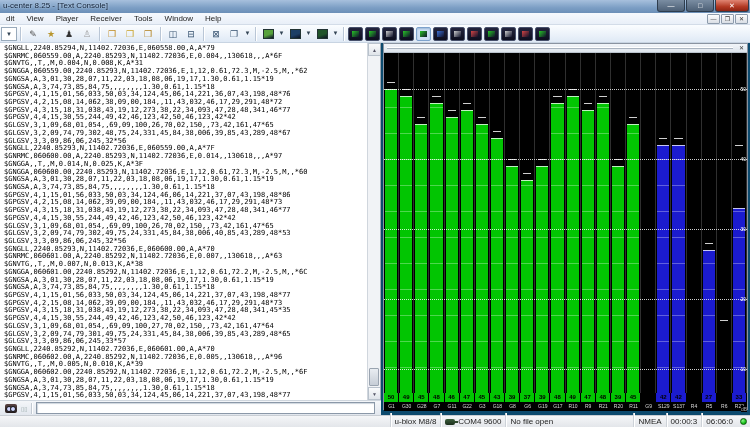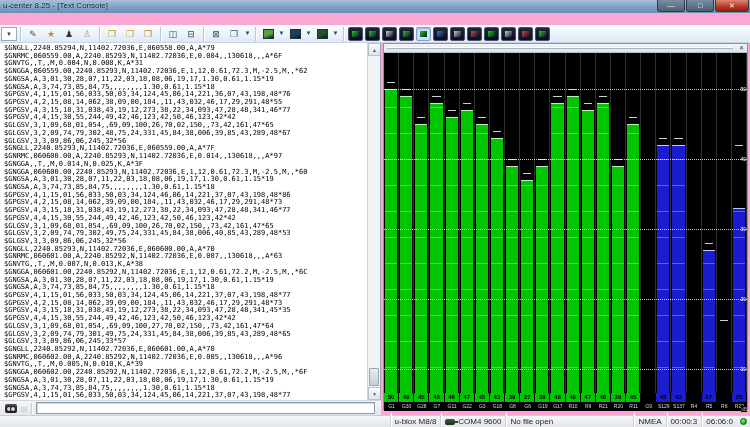--- a/index.html
+++ b/index.html
@@ -1,18 +1,18 @@
 <!DOCTYPE html>
 <html><head>
 <meta charset="utf-8">
 <style>
   * { margin:0; padding:0; box-sizing:border-box; }
   html,body { width:750px; height:427px; overflow:hidden; background:#d4d0c8;
               font-family:"Liberation Sans", sans-serif; }
-  #app { position:relative; width:750px; height:427px; background:#f9a8d4; overflow:hidden; }
+  #app { position:relative; width:750px; height:427px; background:#0c4a6e; overflow:hidden; }
 
   
   .titlebar { position:absolute; left:0; top:0; width:750px; height:13px;
     background:linear-gradient(#a7c0dd, #7b9ec4 60%, #6c8fb7); overflow:hidden; }
   .title-text { position:absolute; left:3px; top:1px; font-size:8px; color:#0b1c33;
     text-shadow:0 0 2px #dce9f7; white-space:nowrap; }
   .winbtns { position:absolute; right:1px; top:0; display:flex; }
   .wbtn { width:28px; height:12px; font-size:7px; line-height:11px; text-align:center;
     color:#fff; background:linear-gradient(#7a8da2,#4d6076); border:1px solid #2e3d4e;
     border-top:none; border-radius:0 0 3px 3px; margin-left:1px; }
@@ -119,20 +119,36 @@
 
   <div class="titlebar">
     <span class="title-text">u-center 8.25 - [Text Console]</span>
     <div class="winbtns">
       <div class="wbtn">—</div>
       <div class="wbtn">□</div>
       <div class="wbtn close">✕</div>
     </div>
   </div>
 
+  <div class="menubar">
+    <div id="menu-items" style="display:flex">
+        <div class="menu-item">dit</div>
+        <div class="menu-item">View</div>
+        <div class="menu-item">Player</div>
+        <div class="menu-item">Receiver</div>
+        <div class="menu-item">Tools</div>
+        <div class="menu-item">Window</div>
+        <div class="menu-item">Help</div>
+      </div>
+    <div class="mdibtns">
+      <div class="mdibtn">—</div>
+      <div class="mdibtn">❐</div>
+      <div class="mdibtn">✕</div>
+    </div>
+  </div>
 
   <div class="toolbar" id="toolbar">
       <div class="tbcombo">▼</div>
       <div class="tbsep"></div>
       <div class="tbicon" style="color: rgb(74, 74, 74);">✎</div>
       <div class="tbicon" style="color: rgb(184, 150, 46);">★</div>
       <div class="tbicon" style="color: rgb(51, 51, 51);">♟</div>
       <div class="tbicon" style="color: rgb(154, 154, 154);">♙</div>
       <div class="tbsep"></div>
       <div class="tbicon" style="color: rgb(192, 138, 31);">❒</div>
@@ -199,21 +215,21 @@
 
   <div class="console">
     <div class="clines" id="clines">
         <div class="cline">$GNGLL,2240.85294,N,11402.72036,E,060558.00,A,A*79</div>
         <div class="cline">$GNRMC,060559.00,A,2240.85293,N,11402.72036,E,0.004,,130618,,,A*6F</div>
         <div class="cline">$GNVTG,,T,,M,0.004,N,0.008,K,A*31</div>
         <div class="cline">$GNGGA,060559.00,2240.85293,N,11402.72036,E,1,12,0.61,72.3,M,-2.5,M,,*62</div>
         <div class="cline">$GNGSA,A,3,01,30,28,07,11,22,03,18,08,06,19,17,1.30,0.61,1.15*19</div>
         <div class="cline">$GNGSA,A,3,74,73,85,84,75,,,,,,,,1.30,0.61,1.15*18</div>
         <div class="cline">$GPGSV,4,1,15,01,56,033,50,03,34,124,45,06,14,221,36,07,43,198,48*76</div>
-        <div class="cline">$GPGSV,4,2,15,08,14,062,38,09,00,184,,11,43,032,46,17,29,291,48*55</div>
+        <div class="cline">$GPGSV,4,2,15,08,14,062,38,09,00,184,,11,43,032,46,17,29,291,48*72</div>
         <div class="cline">$GPGSV,4,3,15,18,31,038,43,19,12,273,38,22,34,093,47,28,48,341,46*77</div>
         <div class="cline">$GPGSV,4,4,15,30,55,244,49,42,46,123,42,50,46,123,42*42</div>
         <div class="cline">$GLGSV,3,1,09,68,01,054,,69,09,100,26,70,02,150,,73,42,161,47*65</div>
         <div class="cline">$GLGSV,3,2,09,74,79,302,48,75,24,331,45,84,38,006,39,85,43,289,48*67</div>
         <div class="cline">$GLGSV,3,3,09,86,06,245,32*56</div>
         <div class="cline">$GNGLL,2240.85293,N,11402.72036,E,060559.00,A,A*7F</div>
         <div class="cline">$GNRMC,060600.00,A,2240.85293,N,11402.72036,E,0.014,,130618,,,A*97</div>
         <div class="cline">$GNGGA,,T,,M,0.014,N,0.025,K,A*3F</div>
         <div class="cline">$GNGGA,060600.00,2240.85293,N,11402.72036,E,1,12,0.61,72.3,M,-2.5,M,,*60</div>
         <div class="cline">$GNGSA,A,3,01,30,28,07,11,22,03,18,08,06,19,17,1.30,0.61,1.15*19</div>

